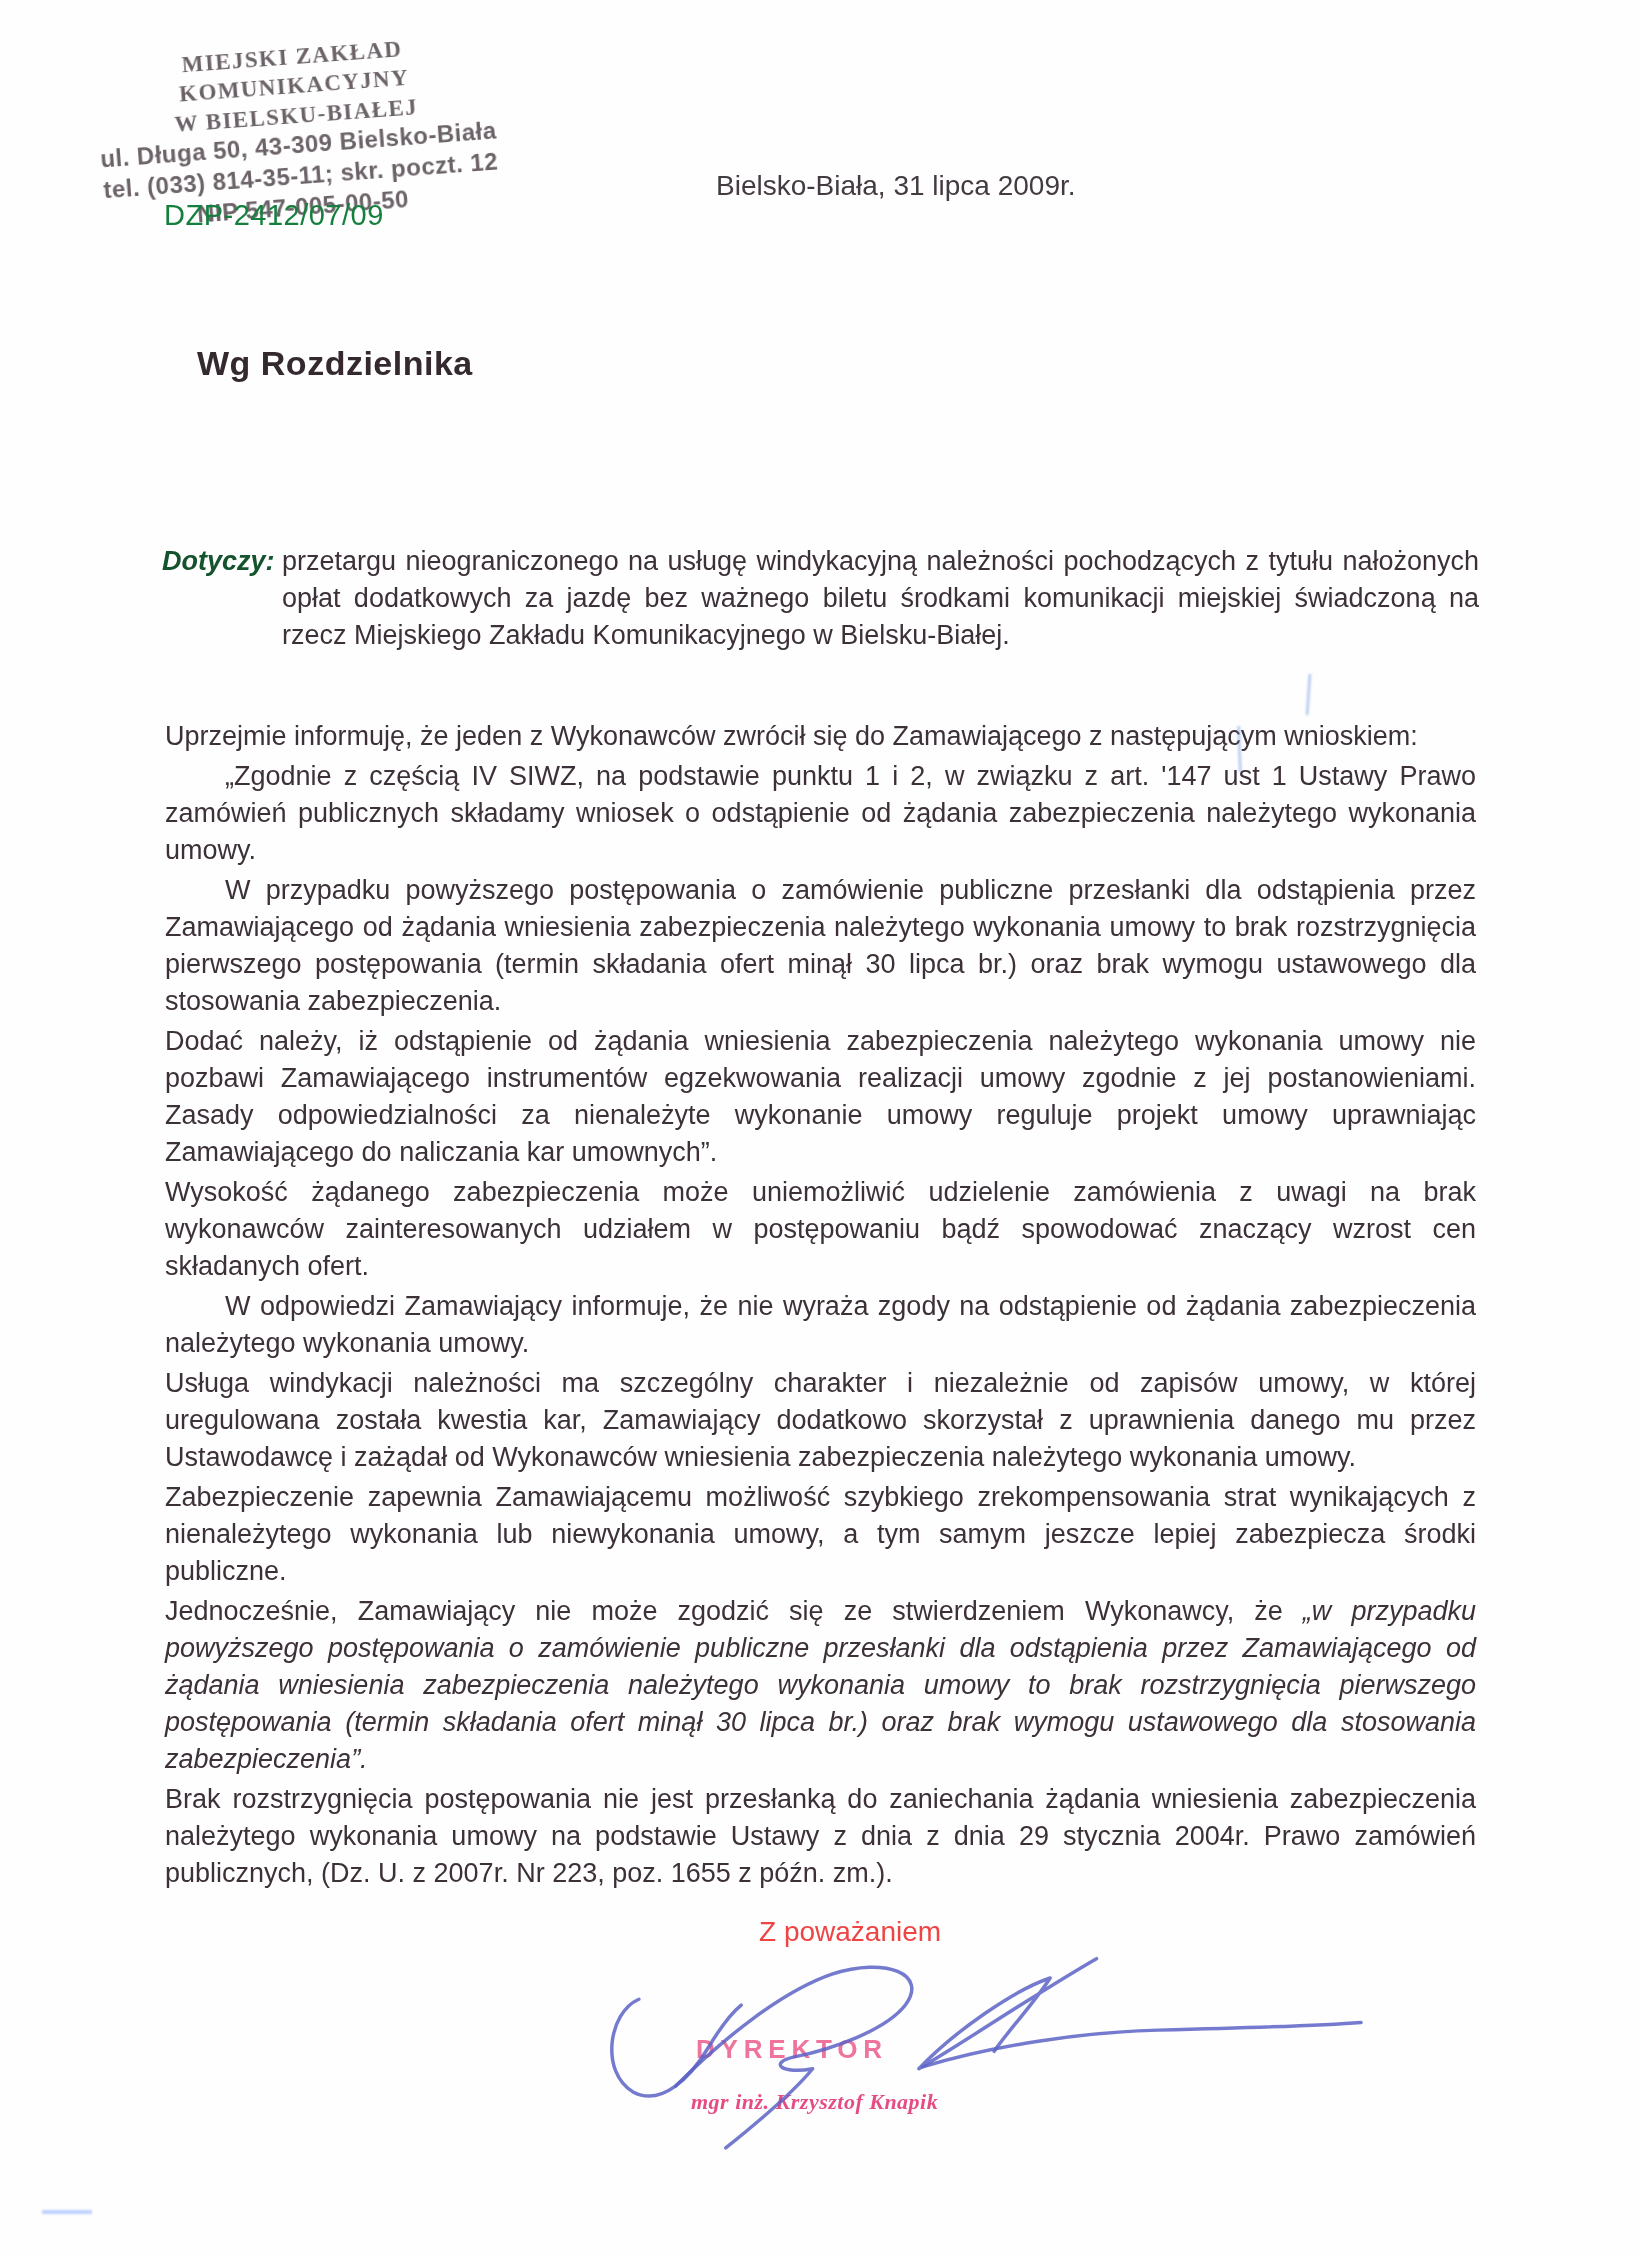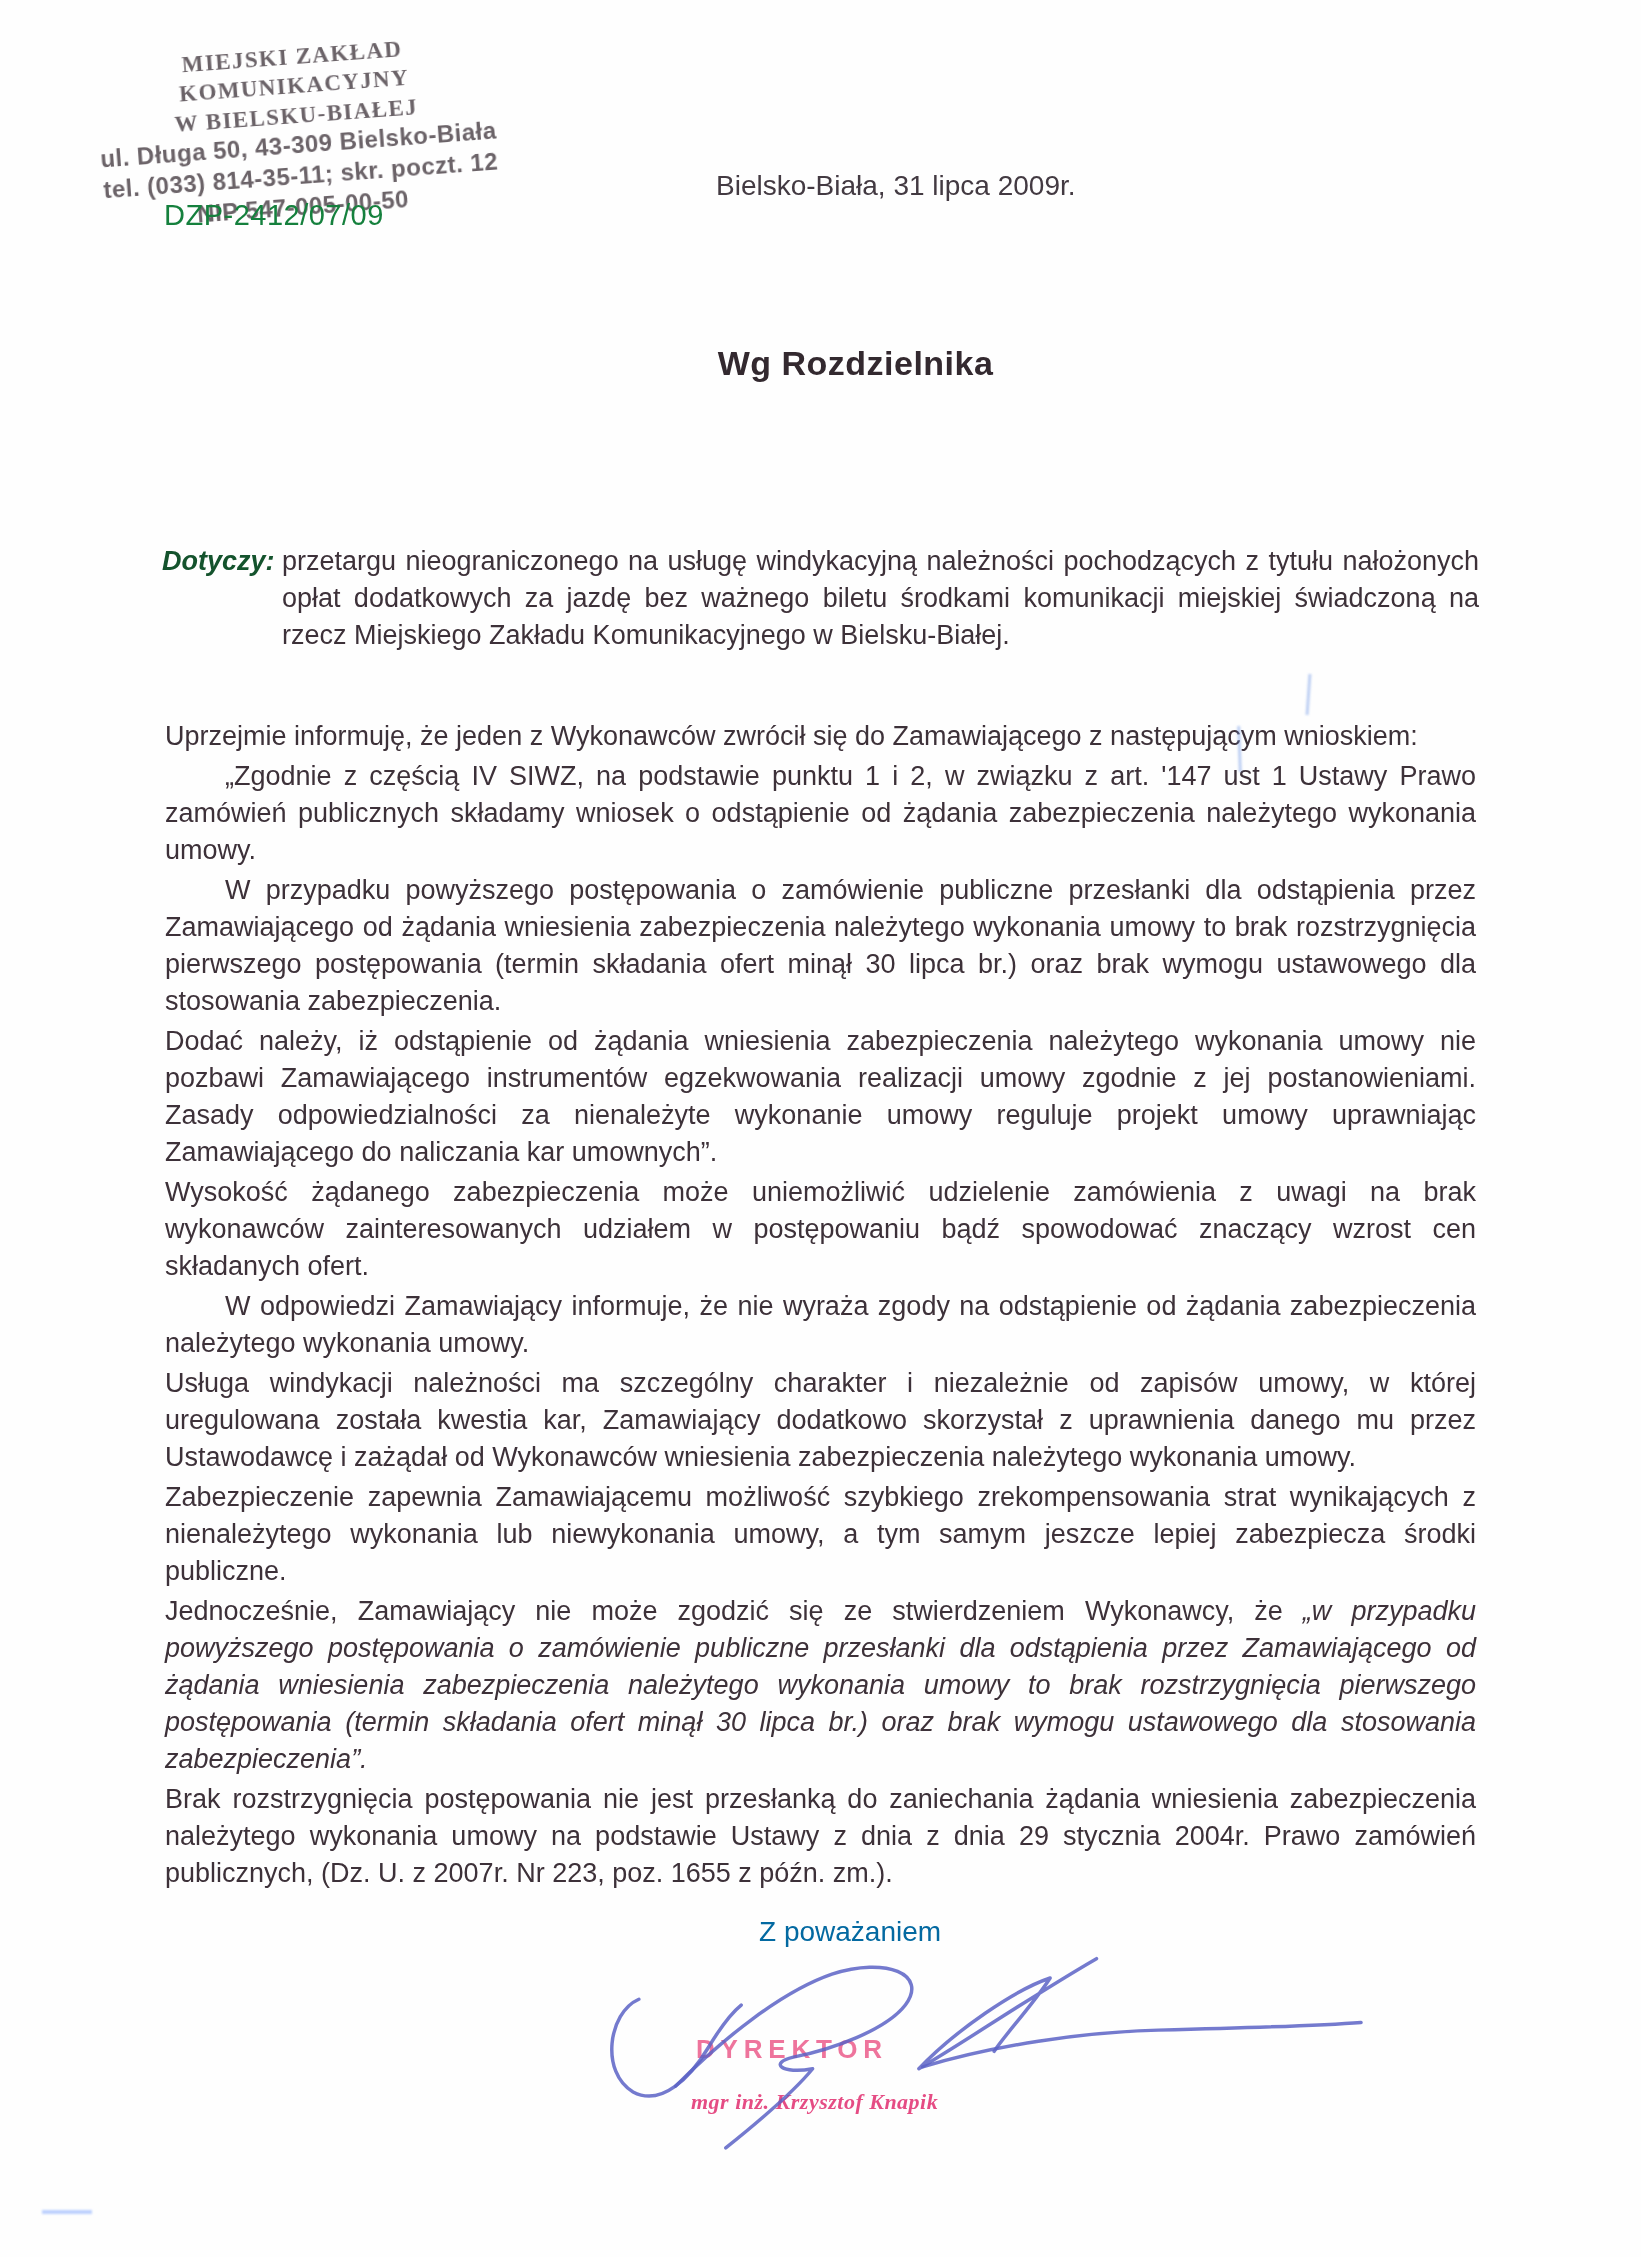--- a/index.html
+++ b/index.html
@@ -33,21 +33,21 @@
   .ref{
     position:absolute;left:164px;top:199px;
     font-size:29px;color:#15803d;letter-spacing:0.5px;
   }
   .date{
     position:absolute;left:716px;top:162px;
     font-size:28px;color:#433a42;margin-top:8px;
   }
   .title{
     position:absolute;left:197px;top:344px;width:1317px;
-    margin:0;text-align:center;
+    margin:0;text-align:left;
     font-size:34px;font-weight:bold;color:#33292f;
     letter-spacing:0.5px;
   }
   
   .body-col{
     position:absolute;left:162px;top:543px;width:1317px;
     font-size:27px;line-height:37px;
     text-align:justify;
   }
   .body-col p{margin:3px;}
@@ -56,21 +56,21 @@
     margin-bottom:64px;
   }
   .subject-label{font-weight:bold;color:#14532d;font-style:italic;}
   .first-indent{text-indent:60px;}
   .quote-start{margin-top:9.7px;}
   .response-start{margin-top:54px;}
   .body-col em{font-style:italic;}
   
   .valediction{
     position:absolute;left:759px;top:1916px;
-    font-size:28px;color:#0369a1;
+    font-size:28px;color:#ef4444;
   }
   .stamp-title{
     position:absolute;left:696px;top:2014px;
     font-size:26px;font-weight:bold;letter-spacing:5.8px;
     color:rgba(232,62,118,.72);
     filter:blur(0.3px);
     margin-top:20px;
   }
   .stamp-name{
     position:absolute;left:691px;top:2089px;

